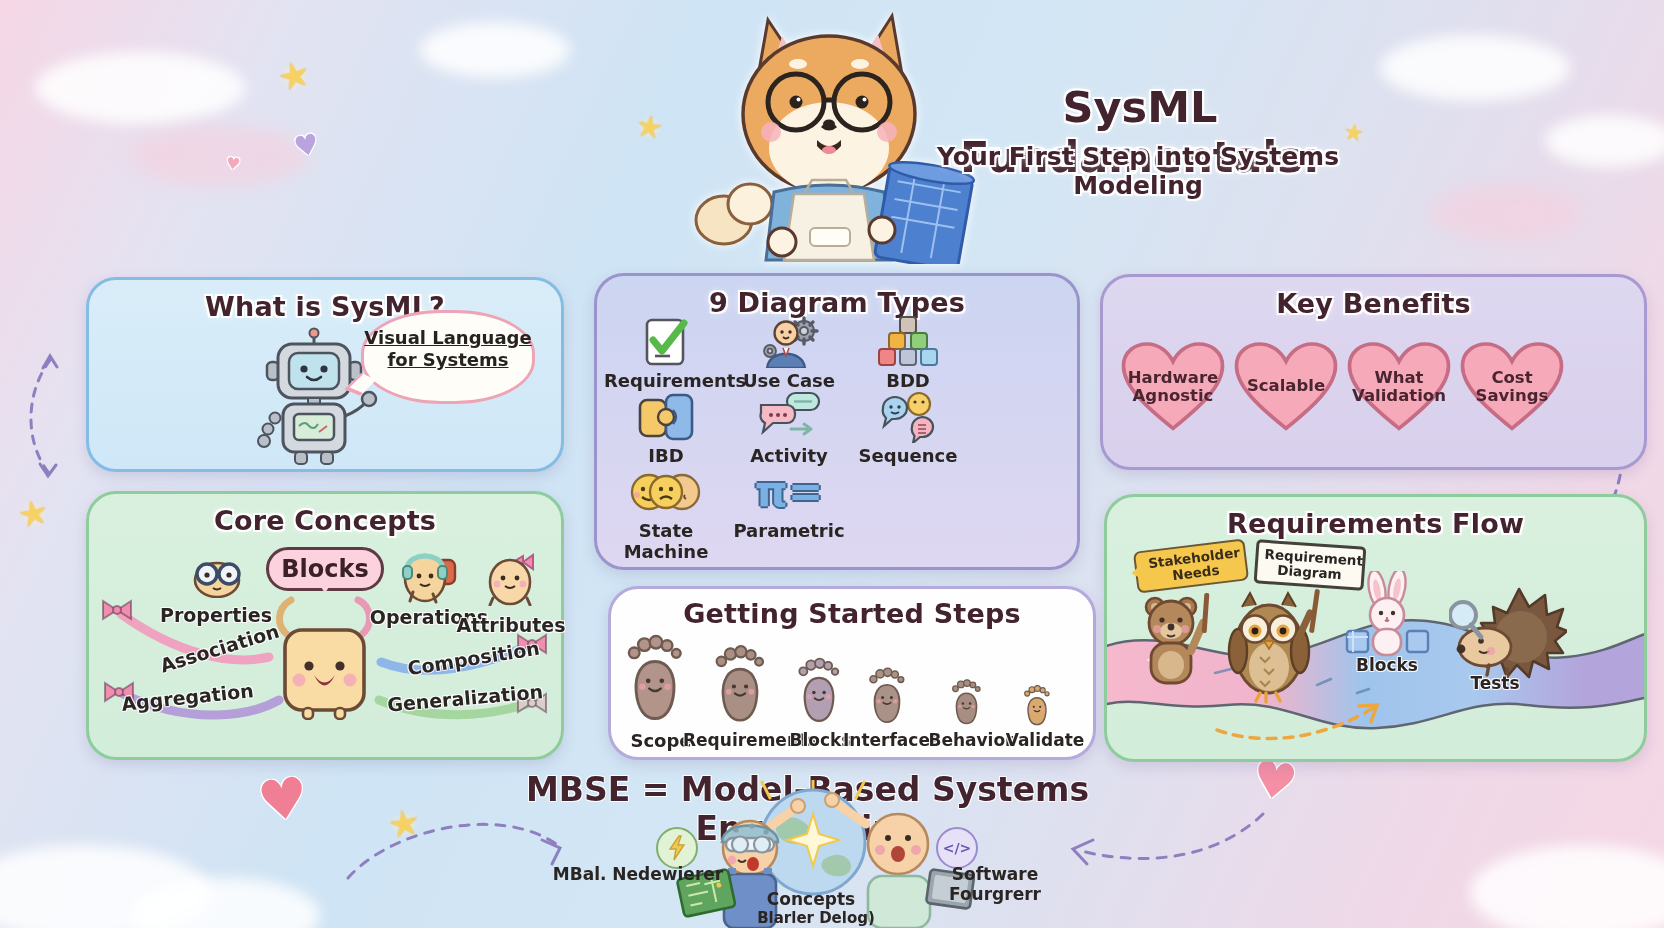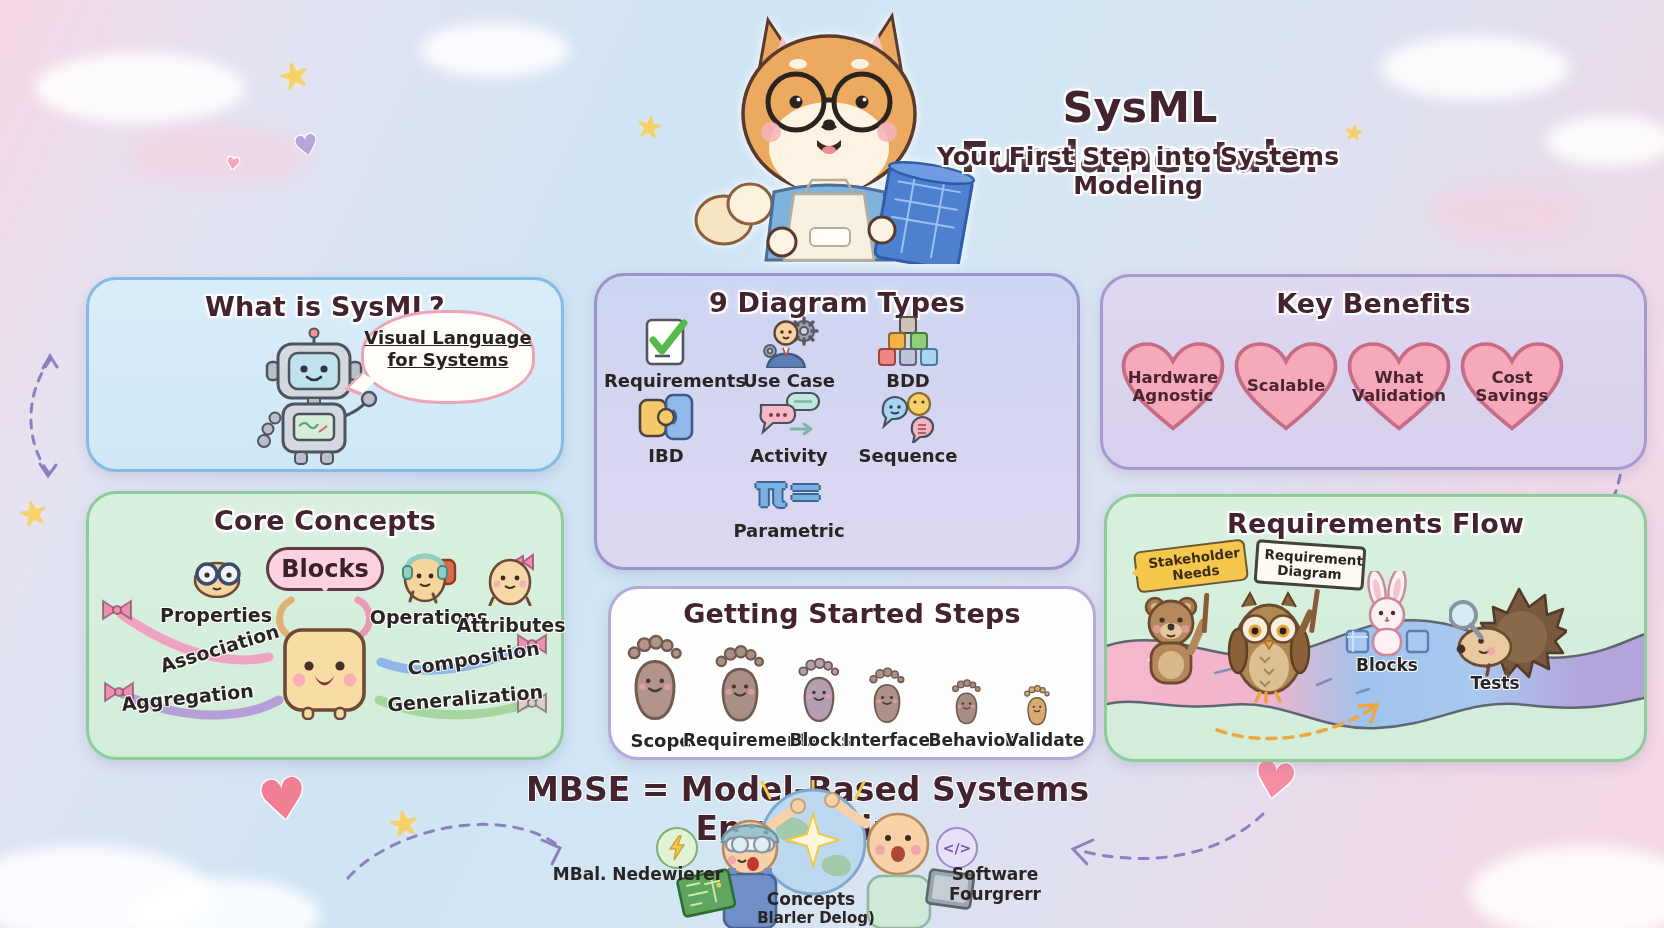--- a/index.html
+++ b/index.html
@@ -267,20 +267,38 @@
           <circle cx="13" cy="16" r="1.7" fill="#2c3c4c"></circle>
             <circle cx="21" cy="16" r="1.7" fill="#2c3c4c"></circle>
           <path d="M13 21 Q17 24 21 21" stroke="#2c3c4c" stroke-width="1.8" fill="none"></path>
           <path d="M44 26 a11 10 0 0 1 11 10 a11 10 0 0 1 -11 10 l-2 0 l-7 6 l1.5 -7 a10 10 0 0 1 -2.5 -9 a11 10 0 0 1 10 -10Z" fill="#f6b3c0" stroke="#47525c" stroke-width="2.2"></path>
           <path d="M40 34 h8 M40 38 h8 M40 42 h8" stroke="#8c4a5a" stroke-width="1.7"></path>
         </svg>
       </div>
       <div class="tx">Sequence</div>
     </div>
 
+    <div class="cell" style="left:7px;top:190px;">
+      <div class="ic">
+        <svg width="74" height="46" viewBox="0 0 74 46">
+          <circle cx="53" cy="23" r="17" fill="#f3c98e" stroke="#8a6a3a" stroke-width="2.4"></circle>
+          <path d="M50 20 q3 3 0 6 M56 26 q-2 2 1 4" stroke="#6b4a2a" stroke-width="2" fill="none"></path>
+          <circle cx="20" cy="23" r="17" fill="#f7cf5e" stroke="#8a6a2a" stroke-width="2.4"></circle>
+          <circle cx="14" cy="20" r="2.2" fill="#4a3a18"></circle>
+            <circle cx="26" cy="20" r="2.2" fill="#4a3a18"></circle>
+          <path d="M13 28 Q20 34 27 28" stroke="#4a3a18" stroke-width="2.4" fill="none"></path>
+          <circle cx="8" cy="26" r="3" fill="#ef9fae" opacity=".8"></circle>
+          <circle cx="37" cy="23" r="16" fill="#f7cf5e" stroke="#8a6a2a" stroke-width="2.4"></circle>
+          <circle cx="32" cy="20" r="2.2" fill="#4a3a18"></circle>
+            <circle cx="42" cy="20" r="2.2" fill="#4a3a18"></circle>
+          <path d="M31 30 Q37 25 43 30" stroke="#4a3a18" stroke-width="2.4" fill="none"></path>
+        </svg>
+      </div>
+      <div class="tx">State Machine</div>
+    </div>
     <div class="cell" style="left:130px;top:190px;">
       <div class="ic">
         <div class="pi-glyph">π=</div>
       </div>
       <div class="tx">Parametric</div>
     </div>
   </div>
 
   <div class="panel p-lav2" style="left:1100px;top:274px;width:541px;height:190px;">
     <div class="ptitle halo">Key Benefits</div>

